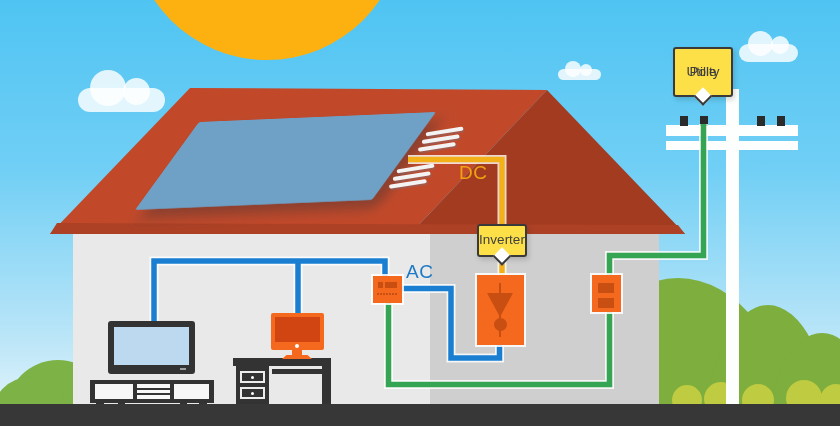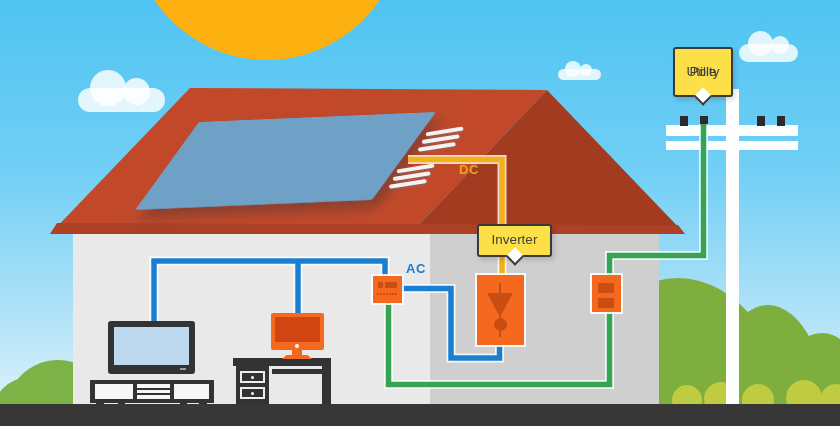--- a/index.html
+++ b/index.html
@@ -46,21 +46,21 @@
 
   
   .obox{background:#F4691E;box-shadow:0 0 0 2px rgba(255,255,255,.85);}
   .odet{background:#C84E12;}
 
   
   .dark{background:#333;}
   .white{background:#F7F7F7;}
 
   
-  .wiretxt{font-weight:bold;font-size:13px;letter-spacing:.5px;}
+  .wiretxt{font-weight:normal;font-size:19px;letter-spacing:.5px;}
   .dc{color:#F0A212;left:459px;top:162px;}
   .ac{color:#1E79C6;left:406px;top:261px;}
 
   
   .callout{background:#fde047;border:2px solid #3A3A3A;border-radius:3px;color:#3F3F3F;
            font-size:13.5px;line-height:1.25;display:flex;flex-direction:column;
            align-items:center;justify-content:center;text-align:center;z-index:30;
            box-shadow:2px 3px 5px rgba(0,0,0,.15);}
   .callout .tip{width:13px;height:13px;background:#fff;left:50%;bottom:-8px;
                 transform:translateX(-50%) rotate(45deg);
@@ -232,21 +232,21 @@
     <div class="odet" style="left:13px;top:17px;width:2px;height:2px"></div>
     <div class="odet" style="left:16px;top:17px;width:2px;height:2px"></div>
     <div class="odet" style="left:19px;top:17px;width:2px;height:2px"></div>
     <div class="odet" style="left:22px;top:17px;width:2px;height:2px"></div>
   </div>
   <div class="obox z15" style="left:592px;top:275px;width:29px;height:37px">
     <div class="odet" style="left:6px;top:8px;width:16px;height:10px"></div>
     <div class="odet" style="left:6px;top:23px;width:16px;height:10px"></div>
   </div>
 
-  <div class="callout" style="left:477px;top:224px;width:75px;height:33px">
+  <div class="callout" style="left:477px;top:224px;width:50px;height:33px">
     <span>Inverter</span>
     <div class="tip"></div>
   </div>
   <div class="callout" style="left:673px;top:47px;width:60px;height:50px">
     <span>Utility</span>
     <span>Pole</span>
     <div class="tip"></div>
   </div>
 
 </div>

